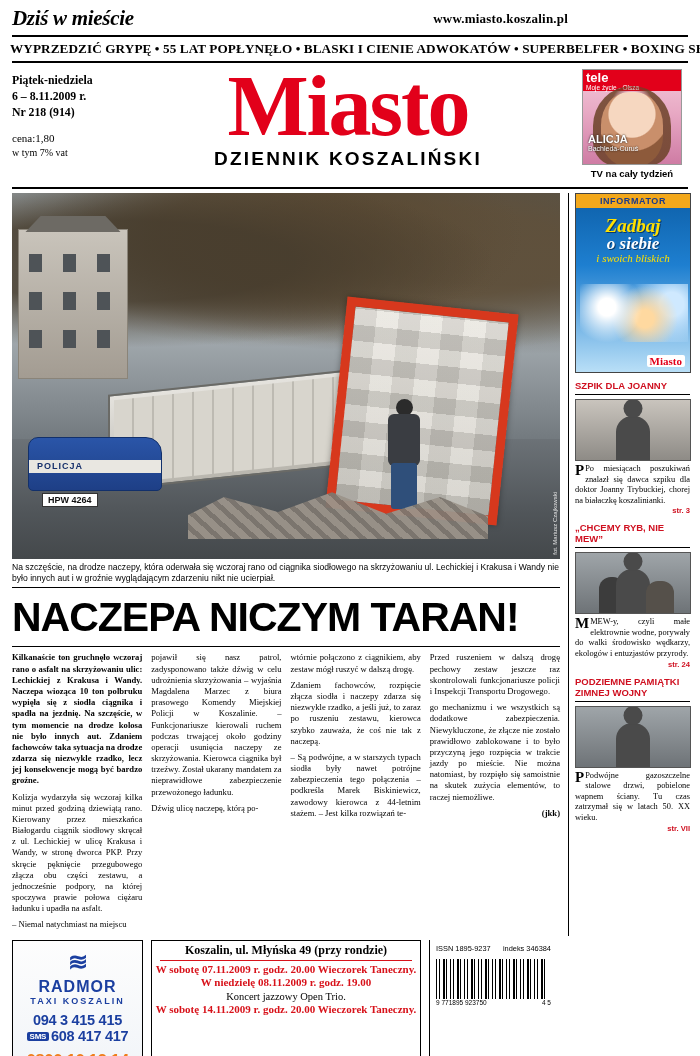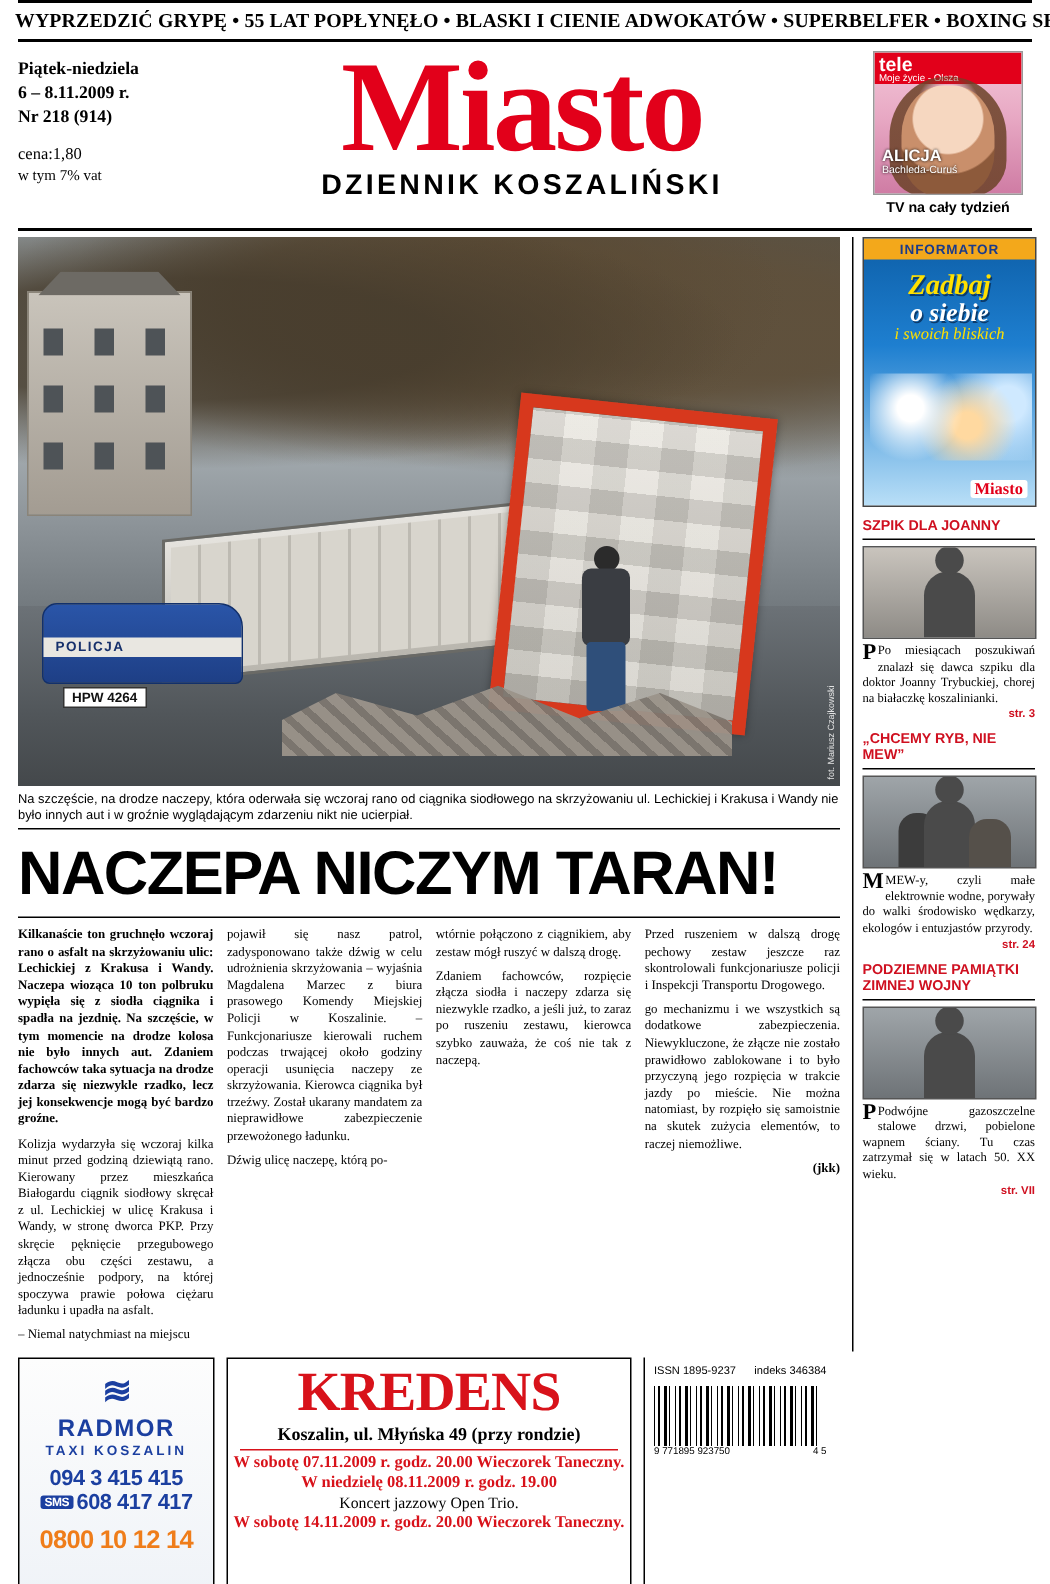--- a/index.html
+++ b/index.html
@@ -405,20 +405,24 @@
   .barcode-num {
     font-family: "Liberation Sans", sans-serif; font-size: 6.5px;
     display: flex; justify-content: space-between;
   }
 </style>
 </head>
 <body>
 
 <div class="page">
 
+  <div class="topstrip">
+    <div class="dzis">Dziś w mieście</div>
+    <div class="url">www.miasto.koszalin.pl</div>
+  </div>
   <div class="rule-thick"></div>
   <div class="headline-strip">WYPRZEDZIĆ GRYPĘ • 55 LAT POPŁYNĘŁO • BLASKI I CIENIE ADWOKATÓW • SUPERBELFER • BOXING SHOW</div>
   <div class="rule-thick"></div>
 
   <div class="nameplate">
     <div class="nameplate-left">
       <div class="dates">Piątek-niedziela</div>
       <div class="dates">6 – 8.11.2009 r.</div>
       <div class="dates">Nr 218 (914)</div>
       <div class="cena">cena:1,80</div>
@@ -495,20 +499,21 @@
           <p>Kolizja wydarzyła się wczoraj kilka minut przed godziną dziewiątą rano. Kierowany przez mieszkańca Białogardu ciągnik siodłowy skręcał z ul. Lechickiej w ulicę Krakusa i Wandy, w stronę dworca PKP. Przy skręcie pęknięcie przegubowego złącza obu części zestawu, a jednocześnie podpory, na której spoczywa prawie połowa ciężaru ładunku i upadła na asfalt.</p>
           <p>– Niemal natychmiast na miejscu</p>
         </div>
         <div class="bcol">
           <p>pojawił się nasz patrol, zadysponowano także dźwig w celu udrożnienia skrzyżowania – wyjaśnia Magdalena Marzec z biura prasowego Komendy Miejskiej Policji w Koszalinie. – Funkcjonariusze kierowali ruchem podczas trwającej około godziny operacji usunięcia naczepy ze skrzyżowania. Kierowca ciągnika był trzeźwy. Został ukarany mandatem za nieprawidłowe zabezpieczenie przewożonego ładunku.</p>
           <p>Dźwig ulicę naczepę, którą po-</p>
         </div>
         <div class="bcol">
           <p>wtórnie połączono z ciągnikiem, aby zestaw mógł ruszyć w dalszą drogę.</p>
           <p>Zdaniem fachowców, rozpięcie złącza siodła i naczepy zdarza się niezwykle rzadko, a jeśli już, to zaraz po ruszeniu zestawu, kierowca szybko zauważa, że coś nie tak z naczepą.</p>
+          <p>– Są podwójne, a w starszych typach siodła były nawet potrójne zabezpieczenia tego połączenia – podkreśla Marek Biskiniewicz, zawodowy kierowca z 44-letnim stażem. – Jest kilka rozwiązań te-</p>
         </div>
         <div class="bcol">
           <p>Przed ruszeniem w dalszą drogę pechowy zestaw jeszcze raz skontrolowali funkcjonariusze policji i Inspekcji Transportu Drogowego.</p>
           <p>go mechanizmu i we wszystkich są dodatkowe zabezpieczenia. Niewykluczone, że złącze nie zostało prawidłowo zablokowane i to było przyczyną jego rozpięcia w trakcie jazdy po mieście. Nie można natomiast, by rozpięło się samoistnie na skutek zużycia elementów, to raczej niemożliwe.</p>
           <p class="sig">(jkk)</p>
         </div>
       </div>
     </div>
 
     <div class="col-right">
@@ -569,21 +574,20 @@
       <div class="radmor-taxi">TAXI KOSZALIN</div>
       <div class="num-blue">094 3 415 415</div>
       <div class="num-sms">
         <span class="tag">SMS</span><span>608 417 417</span>
       </div>
       <div class="num-orange">0800 10 12 14</div>
 
     </div>
 
     <div class="ad-kredens">
-      <div class="kredens-title">KREDENS</div>
       <div class="kredens-addr">Koszalin, ul. Młyńska 49 (przy rondzie)</div>
       <div class="kredens-line"></div>
       <div class="kr-red">W sobotę 07.11.2009 r. godz. 20.00  Wieczorek Taneczny.</div>
       <div class="kr-red">W niedzielę 08.11.2009 r. godz. 19.00</div>
       <div class="kr-blk">Koncert jazzowy Open Trio.</div>
       <div class="kr-red">W sobotę 14.11.2009 r. godz. 20.00  Wieczorek Taneczny.</div>
 
     </div>
 
     <div class="bottom-right">

